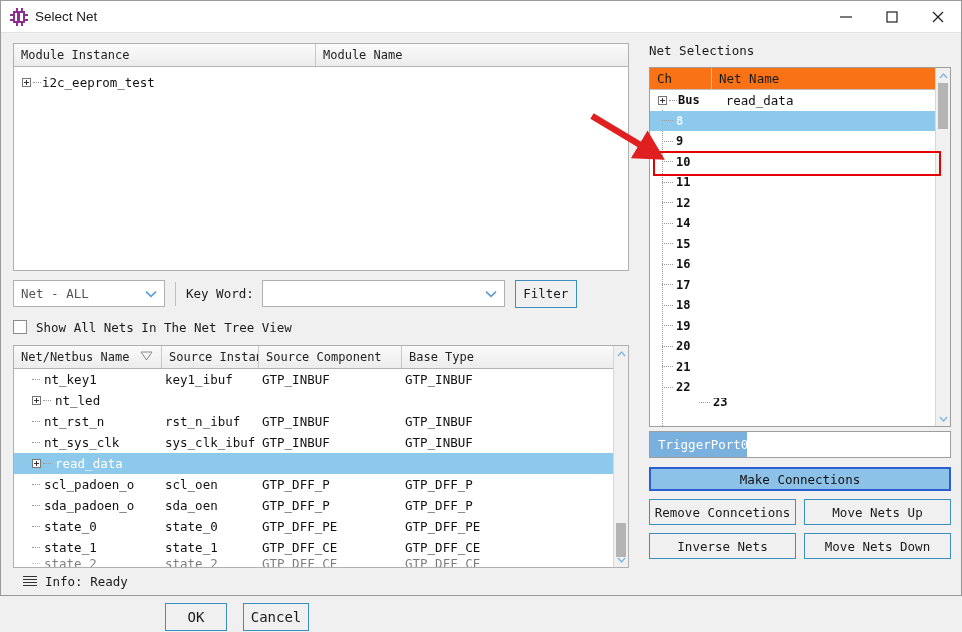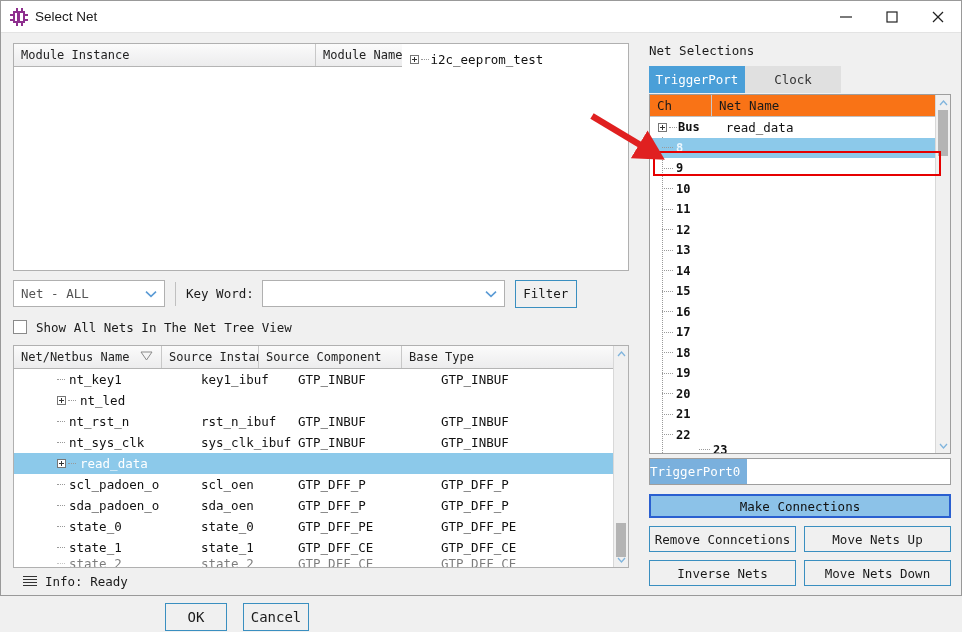--- a/index.html
+++ b/index.html
@@ -93,21 +93,21 @@
     flex-direction: column;
   }
 
   
   #module-tree-wrap {
     border: 1px solid #b0b0b0;
     background: #fff;
     height: 228px;
     flex: 0 0 228px;
     display: flex;
-    flex-direction: row;
+    flex-direction: column;
     margin-right: 10px;
   }
   .hdr-row {
     display: flex;
     height: 23px;
     flex: 0 0 23px;
     background: #f0f0f0;
     border-bottom: 1px solid #b4b4b4;
   }
   .hdr-cell {
@@ -237,24 +237,23 @@
   .net-row {
     display: flex;
     height: 21px;
     align-items: center;
     white-space: nowrap;
   }
   .net-row.selected { background: #8cc9ea; }
   .net-row.selected .cell { color: #fff; }
   .net-row .leadcell {
     display: flex; align-items: center;
-    padding-left: 7px;
+    padding-left: 18px;
     width: 148px; flex: 0 0 148px;
     overflow: hidden;
-    margin-left: 36px;
   }
   .net-row .cell {
     font-size: 12.5px;
     overflow: hidden;
     padding-left: 3px;
     color: #111;
   }
   .c-src { width: 97px; flex: 0 0 97px; }
   .c-comp { width: 143px; flex: 0 0 143px; }
   .c-base { width: 170px; flex: 0 0 170px; }
@@ -383,20 +382,21 @@
     margin-top: 4px;
     display: flex;
     align-items: stretch;
   }
   #triggerport-item {
     background: #7ab0dd;
     color: #fff;
     width: 97px;
     flex: 0 0 97px;
     display: flex; align-items: center;
+    padding-left: 8px;
     font-size: 12.5px;
   }
   #make-connections-btn {
     margin-top: 9px;
     height: 24px;
     flex: 0 0 24px;
     background: #8cc2e8;
     border: 2px solid #2a5fd0;
     display: flex; align-items: center; justify-content: center;
     font-size: 12.5px;
@@ -656,24 +656,20 @@
 
       <div id="footer">
         <div class="dlg-btn">OK</div>
         <div class="dlg-btn" style="width:66px;">Cancel</div>
       </div>
     </div>
 
     <div id="right-pane">
       <div id="net-selections-label">Net Selections</div>
 
-      <div id="tabs">
-        <div class="tab active">TriggerPort</div>
-        <div class="tab">Clock</div>
-      </div>
 
       <div id="ch-table-wrap">
         <div id="ch-table-inner">
           <div id="ch-hdr">
             <div class="hc ch">Ch</div>
             <div class="hc name">Net Name</div>
           </div>
           <div id="ch-body">
             <div class="tree-vline" style="top:20px;"></div>
 
@@ -696,24 +692,20 @@
               <span class="tree-hline"></span>
               <span class="ch-num">10</span>
             </div>
             <div class="ch-row">
               <span class="tree-hline"></span>
               <span class="ch-num">11</span>
             </div>
             <div class="ch-row">
               <span class="tree-hline"></span>
               <span class="ch-num">12</span>
-            </div>
-            <div class="ch-row">
-              <span class="tree-hline"></span>
-              <span class="ch-num">13</span>
             </div>
             <div class="ch-row">
               <span class="tree-hline"></span>
               <span class="ch-num">14</span>
             </div>
             <div class="ch-row">
               <span class="tree-hline"></span>
               <span class="ch-num">15</span>
             </div>
             <div class="ch-row">

